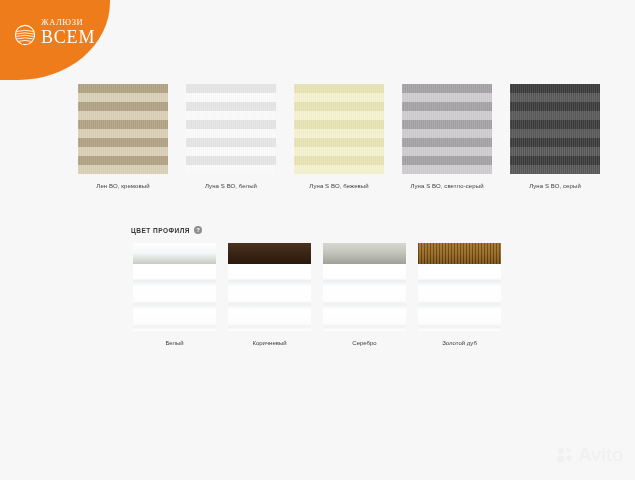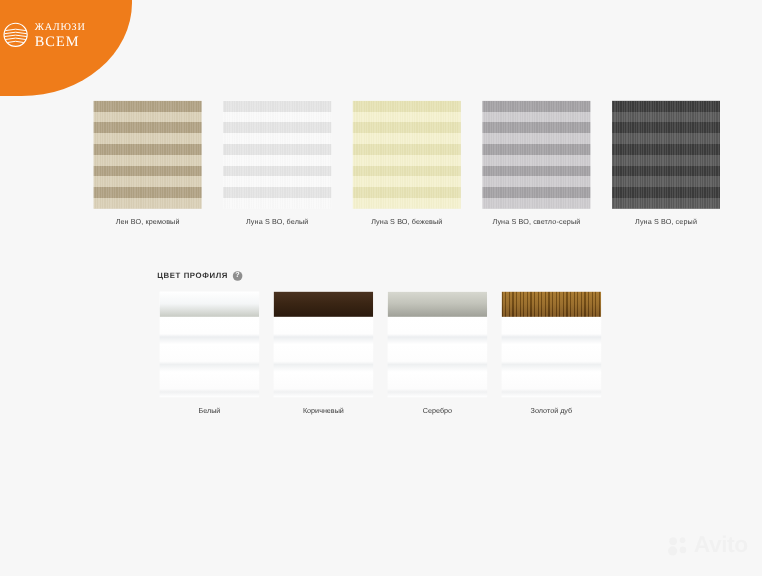--- a/index.html
+++ b/index.html
@@ -20,42 +20,42 @@
     top: -38px;
     width: 146px;
     height: 118px;
     background: #ef7c1a;
     border-radius: 0 0 82px 0;
     border-bottom-right-radius: 92px 78px;
     overflow: hidden;
   }
   .brand-inner {
     position: absolute;
-    left: 38px;
+    left: 50px;
     top: 56px;
     display: flex;
-    align-items: flex-start;
+    align-items: flex-end;
     gap: 5px;
   }
   .brand-mark { width: 22px; height: 22px; flex: 0 0 22px; }
   .brand-text {
     display: flex;
     flex-direction: column;
     line-height: 1;
     color: #ffffff;
   }
   .brand-line1 {
     font-family: "Liberation Serif", serif;
     font-size: 8.5px;
     letter-spacing: 0.6px;
     white-space: nowrap;
   }
   .brand-line2 {
     font-family: "Liberation Serif", serif;
-    font-size: 12px;
+    font-size: 18px;
     letter-spacing: 0.8px;
     margin-top: 1px;
     white-space: nowrap;
   }
 
   
   .fabric-row {
     position: absolute;
     left: 78px;
     top: 84px;

